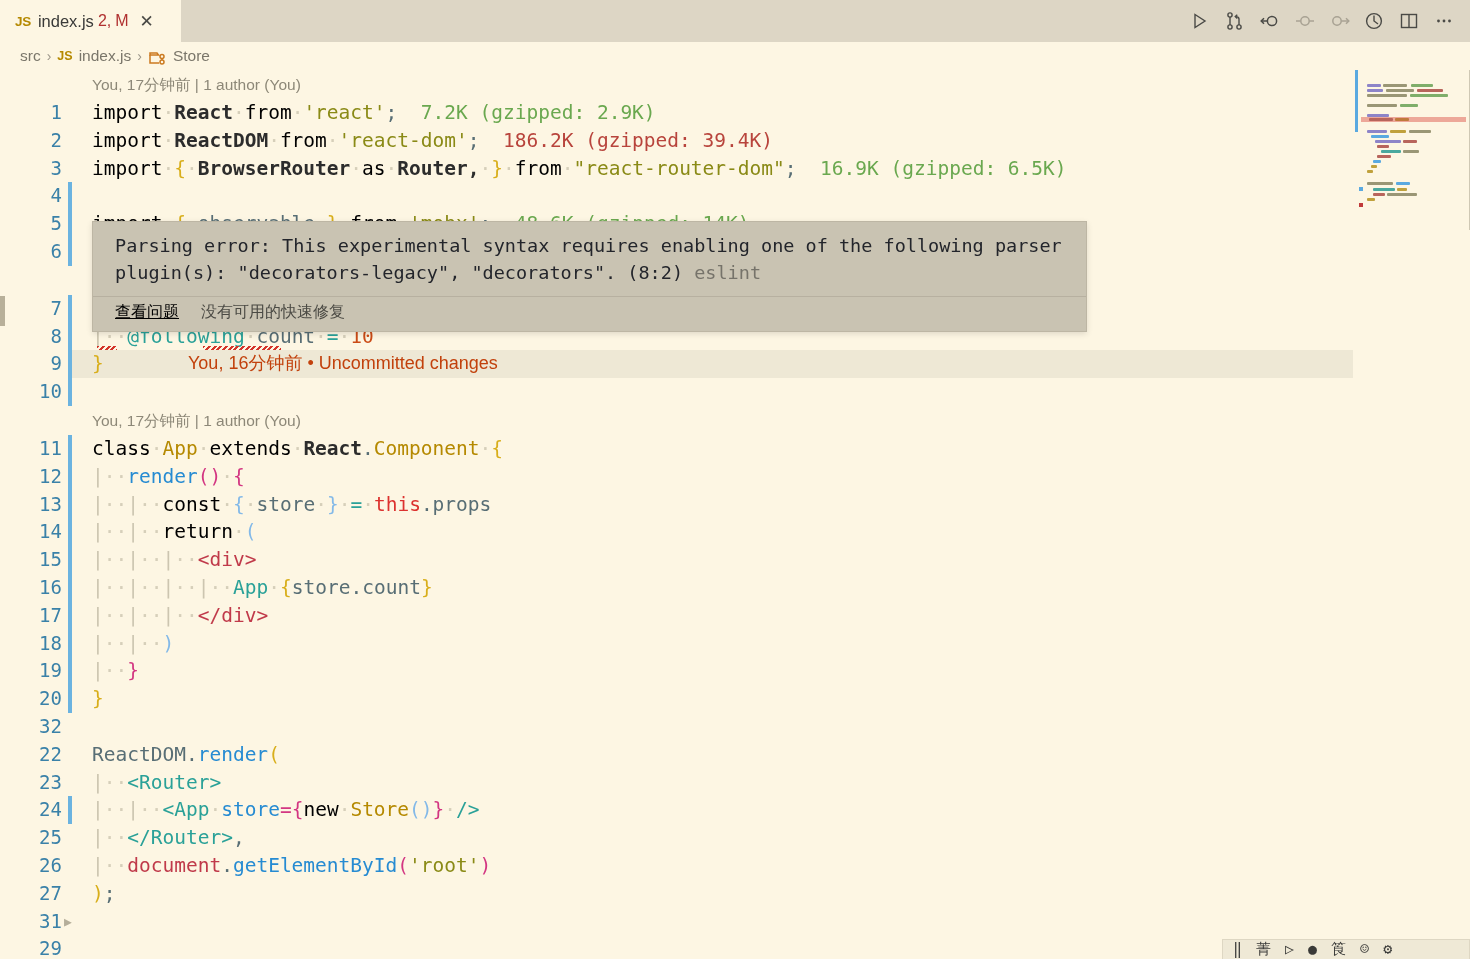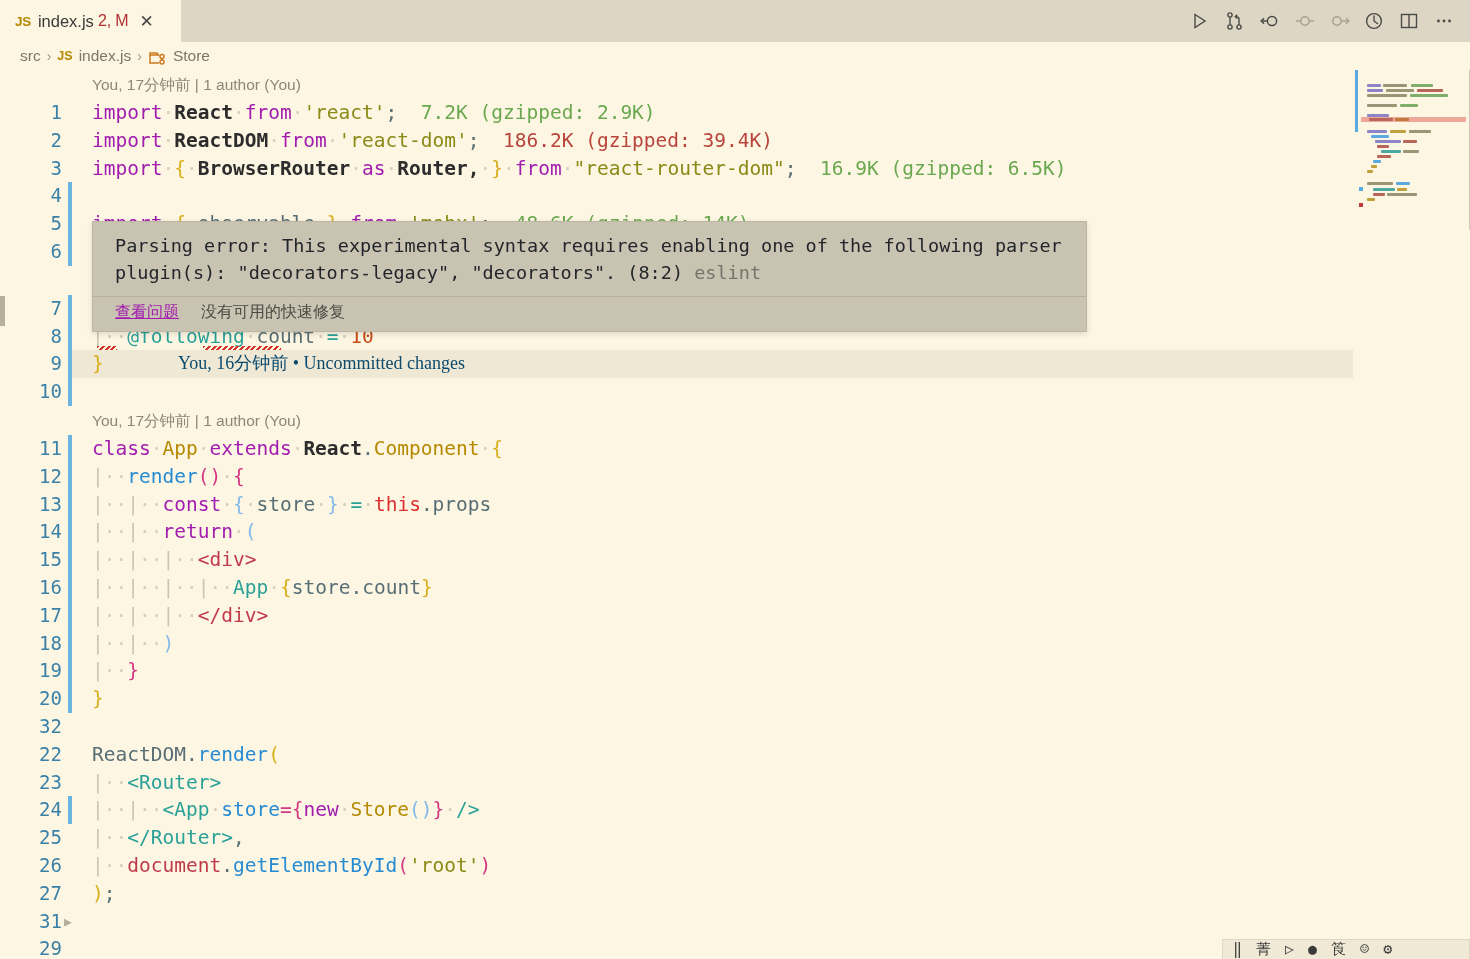--- a/index.html
+++ b/index.html
@@ -89,21 +89,21 @@
     position: absolute; left: 92px; line-height: 29px;
     font-family: "Liberation Sans", sans-serif;
     font-size: 15.5px; color: #8d8878;
   }
 
   
   .ig { color: #ccc5b0; }
   .dot { color: #d6cfba; }
 
   
-  .kw      { color: #a21caf; }
+  .kw      { color: #000000; }
   .str     { color: #8a8a16; }      
   .func    { color: #268bd2; }      
   .var     { color: #586e75; }      
   .cls     { color: #b58900; }      
   .type    { color: #2c2c2c; font-weight: bold; }
   .brace   { color: #d8ae1a; }
   .paren   { color: #83b9e8; }
   .magenta { color: #d33682; }
   .tealk   { color: #2aa198; }
   .num     { color: #cb4b16; }
@@ -139,21 +139,21 @@
     font-size: 18.5px; line-height: 27px; color: #23252b;
   }
   .tt-src { color: #76736a; }
   .tt-sep { height: 1px; background: #b7b0a0; }
   .tt-actions {
     display: flex; align-items: center; gap: 22px;
     padding: 5px 22px 8px 22px;
     font-family: "Liberation Sans", sans-serif;
     font-size: 16px;
   }
-  .tt-link { color: #a21caf; text-decoration: underline; cursor: pointer; }
+  .tt-link { color: #000000; text-decoration: underline; cursor: pointer; }
   .tt-dim { color: #4b4a44; }
 
   
   .minimap {
     position: absolute; right: 0; top: 0; width: 117px; height: 889px;
     background: #fdf6e3; overflow: hidden;
   }
   .mm-slider {
     position: absolute; left: 2px; top: 0; width: 2.5px; height: 62px;
     background: #5aa9e0;
@@ -327,21 +327,21 @@
     <span class="code"><span class="ig">|</span><span class="dot">·</span><span class="dot">·</span><span class="tealk">@following</span><span class="dot">·</span><span class="var">count</span><span class="dot">·</span><span class="tealk">=</span><span class="dot">·</span><span class="num">10</span></span>
     <span class="squiggle" style="left:97px;top:23px;width:20px;"></span>
     <span class="squiggle" style="left:203px;top:23px;width:78px;"></span>
   </div>
 
   <div class="row">
     <div class="curline"></div>
     <span class="lineno">9</span>
     <span class="gitbar"></span>
     <span class="code"><span class="brace">}</span></span>
-    <span class="blame" style="left:178px;font-family:Liberation Serif, serif;font-size:18px;color:#0c4a6e;line-height:27.8px;">You, 16分钟前 • Uncommitted changes</span>
+    <span class="blame" style="left:188px;font-family:Liberation Sans, sans-serif;font-size:18px;color:#c2410c;line-height:27.8px;">You, 16分钟前 • Uncommitted changes</span>
   </div>
 
   <div class="row">
     <span class="lineno">10</span>
     <span class="gitbar"></span>
     <span class="code"></span>
   </div>
 
   <div class="blame-row">
     <span class="blame">You, 17分钟前 | 1 author (You)</span>

